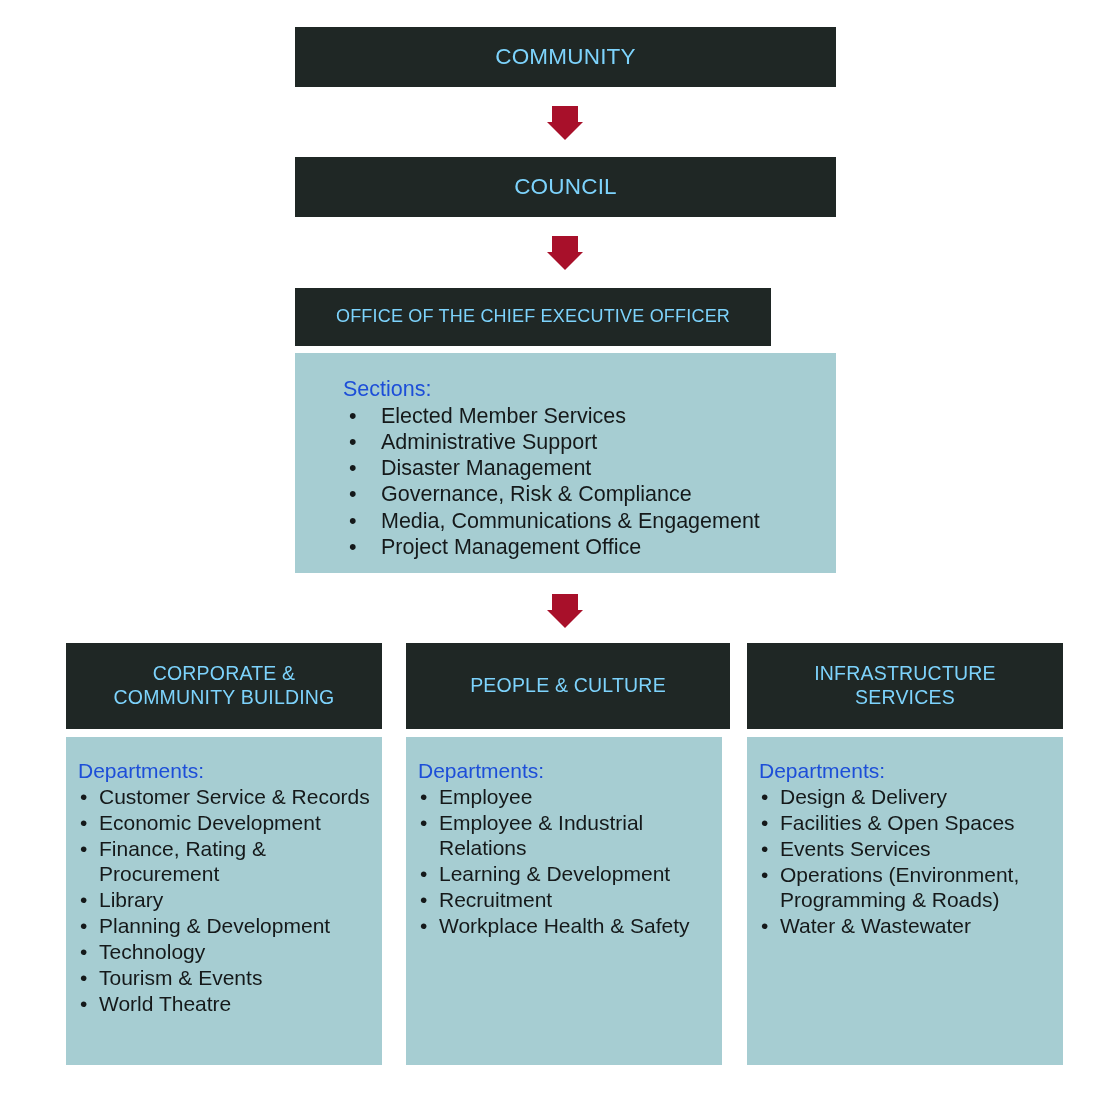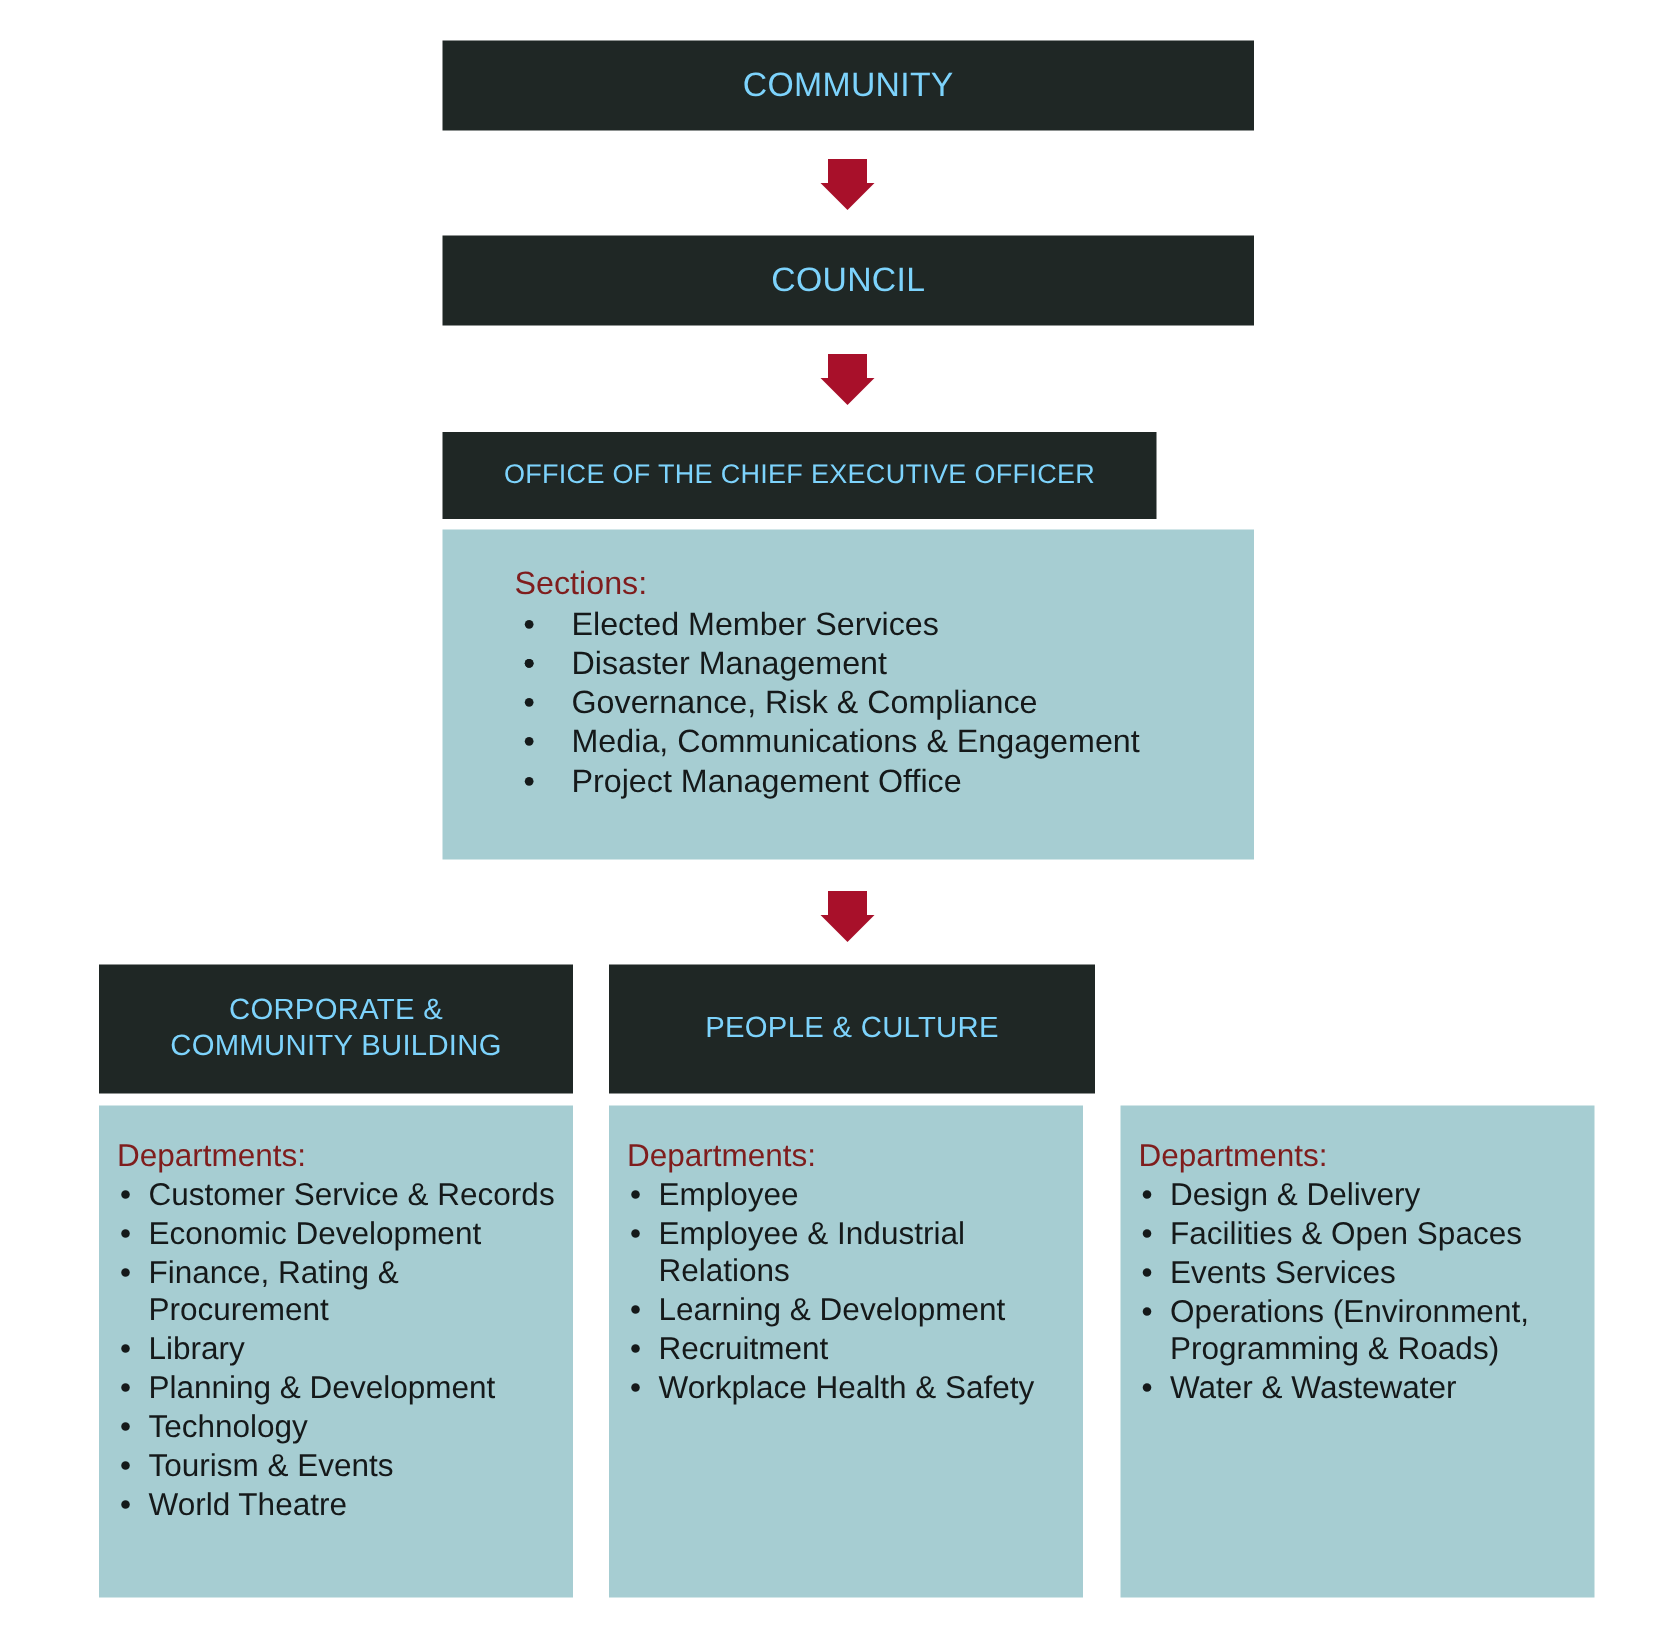--- a/index.html
+++ b/index.html
@@ -103,21 +103,21 @@
   #col-1-header { left: 406px; top: 643px; width: 324px; }
   #col-1-body   { left: 406px; width: 316px; }
   #col-2-header { left: 747px; top: 643px; width: 316px; }
   #col-2-body   { left: 747px; width: 316px; }
 
   
   .list-label {
     font-size: 21px;
     line-height: 1.19;
     margin: 0 0 1px 0;
-    color: #7f1d1d;
+    color: #1d4ed8;
   }
   .item-list {
     list-style: none;
     margin: 0;
     padding: 0;
   }
   .item-list li {
     position: relative;
     font-size: 21px;
     line-height: 1.19;
@@ -170,20 +170,21 @@
   </div>
   <div class="node-body" id="box-ceo-body">
     <p class="list-label">Sections:</p>
     <ul class="item-list">
       <li>
         <span class="bullet">•</span>
         <span>Elected Member Services</span>
       </li>
       <li>
         <span class="bullet">•</span>
+        <span>Administrative Support</span>
       </li>
       <li>
         <span class="bullet">•</span>
         <span>Disaster Management</span>
       </li>
       <li>
         <span class="bullet">•</span>
         <span>Governance, Risk &amp; Compliance</span>
       </li>
       <li>
@@ -270,20 +271,26 @@
         <span class="bullet">•</span>
         <span>Recruitment</span>
       </li>
       <li>
         <span class="bullet">•</span>
         <span>Workplace Health &amp; Safety</span>
       </li>
     </ul>
   </div>
 
+  <div class="node-header col-header" id="col-2-header">
+    <span>
+      <span>INFRASTRUCTURE</span><br>
+      <span>SERVICES</span>
+    </span>
+  </div>
   <div class="node-body col-body" id="col-2-body">
     <p class="list-label">Departments:</p>
     <ul class="item-list">
       <li>
         <span class="bullet">•</span>
         <span>Design &amp; Delivery</span>
       </li>
       <li>
         <span class="bullet">•</span>
         <span>Facilities &amp; Open Spaces</span>

